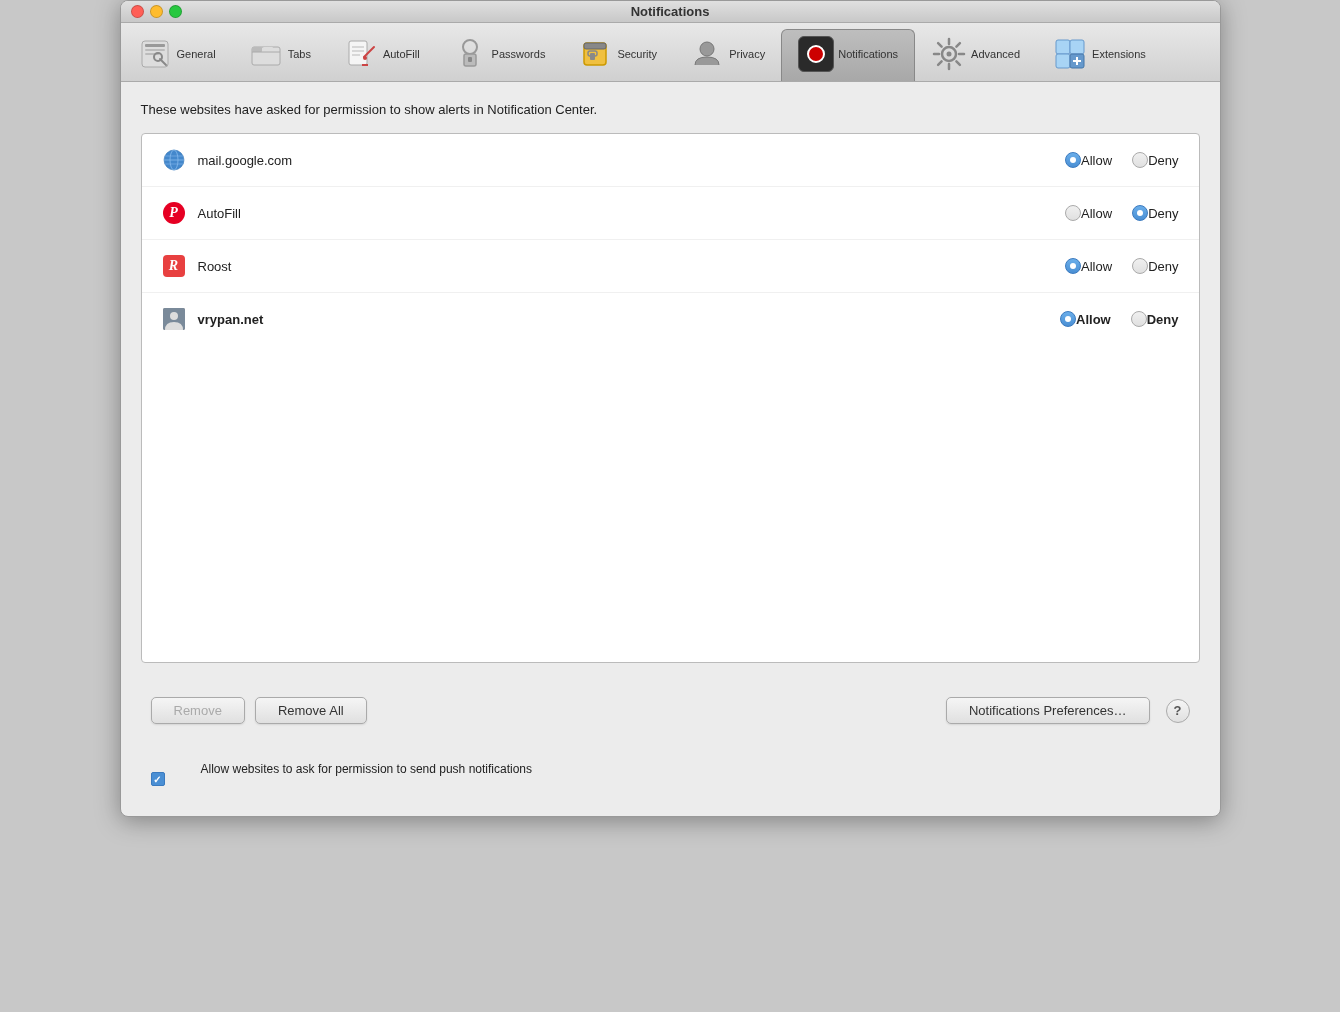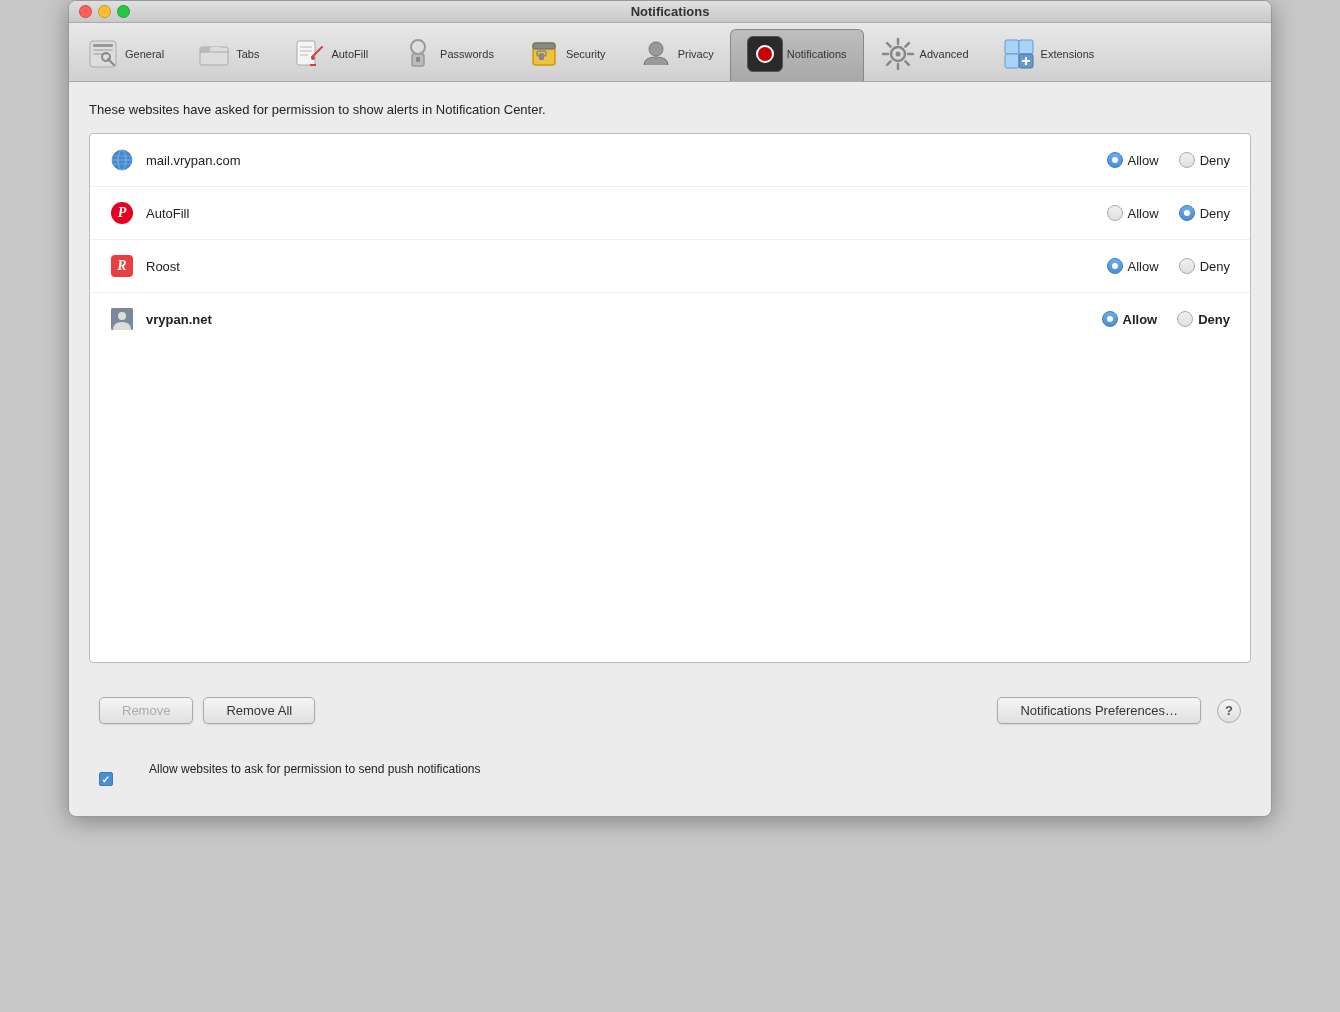--- a/index.html
+++ b/index.html
@@ -5,21 +5,21 @@
     * { box-sizing: border-box; margin: 0; padding: 0; }
 
     body {
       font-family: -apple-system, 'Helvetica Neue', Arial, sans-serif;
       background: #c8c8c8;
       width: 1340px;
       min-height: 1012px;
     }
 
     .window {
-      width: 1204px;
+      width: 1101px;
       margin: 0 auto;
       background: #ececec;
       border: 1px solid #999;
       border-radius: 8px;
       box-shadow: 0 4px 24px rgba(0,0,0,0.35);
       overflow: hidden;
     }
 
     
     .titlebar {
@@ -153,21 +153,20 @@
 
     .radio-group {
       display: flex;
       align-items: center;
       gap: 20px;
     }
 
     .radio-option {
       display: flex;
       align-items: center;
-      gap: 5px;
       font-size: 13px;
       color: #222;
       cursor: pointer;
     }
 
     .radio-circle {
       width: 16px;
       height: 16px;
       border-radius: 50%;
       border: 1px solid #aaa;
@@ -446,21 +445,21 @@
       <div class="site-row">
         <div class="site-icon">
           <svg width="22" height="22" viewBox="0 0 22 22">
             <circle cx="11" cy="11" r="10" fill="#4488cc" stroke="#2266aa" stroke-width="0.5"></circle>
             <ellipse cx="11" cy="11" rx="4" ry="10" fill="none" stroke="#88bbee" stroke-width="0.8"></ellipse>
             <line x1="1" y1="11" x2="21" y2="11" stroke="#88bbee" stroke-width="0.8"></line>
             <line x1="2" y1="7" x2="20" y2="7" stroke="#88bbee" stroke-width="0.6"></line>
             <line x1="2" y1="15" x2="20" y2="15" stroke="#88bbee" stroke-width="0.6"></line>
           </svg>
         </div>
-        <span class="site-name">mail.vrypan.com</span>
+        <span class="site-name">mail.google.com</span>
         <div class="radio-group">
           <label class="radio-option">
             <div class="radio-circle selected"></div>
             <span>Allow</span>
           </label>
           <label class="radio-option">
             <div class="radio-circle"></div>
             <span>Deny</span>
           </label>
         </div>

